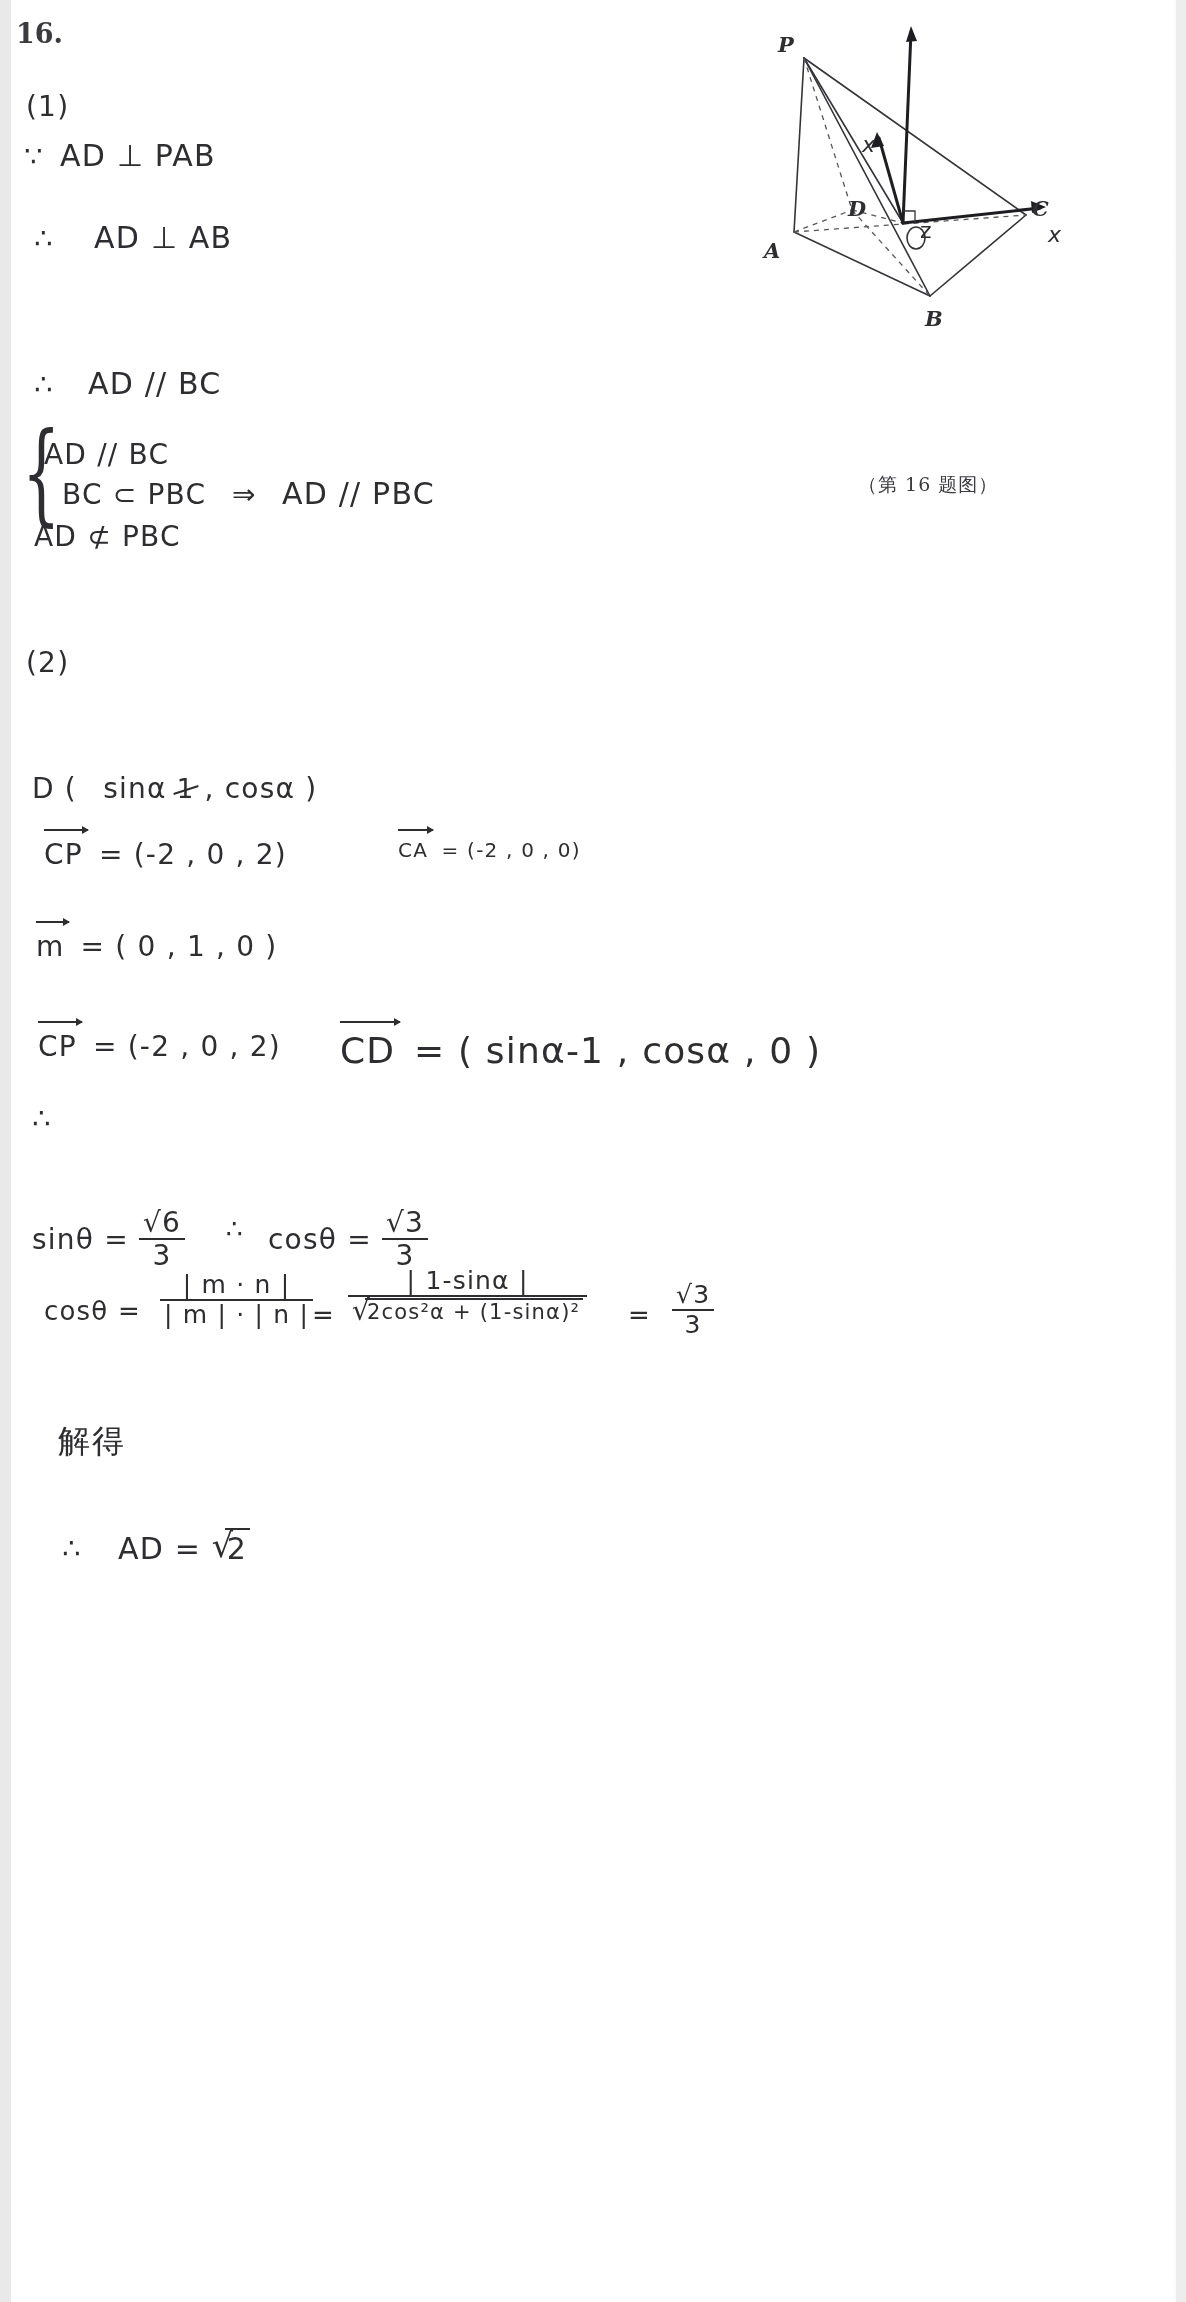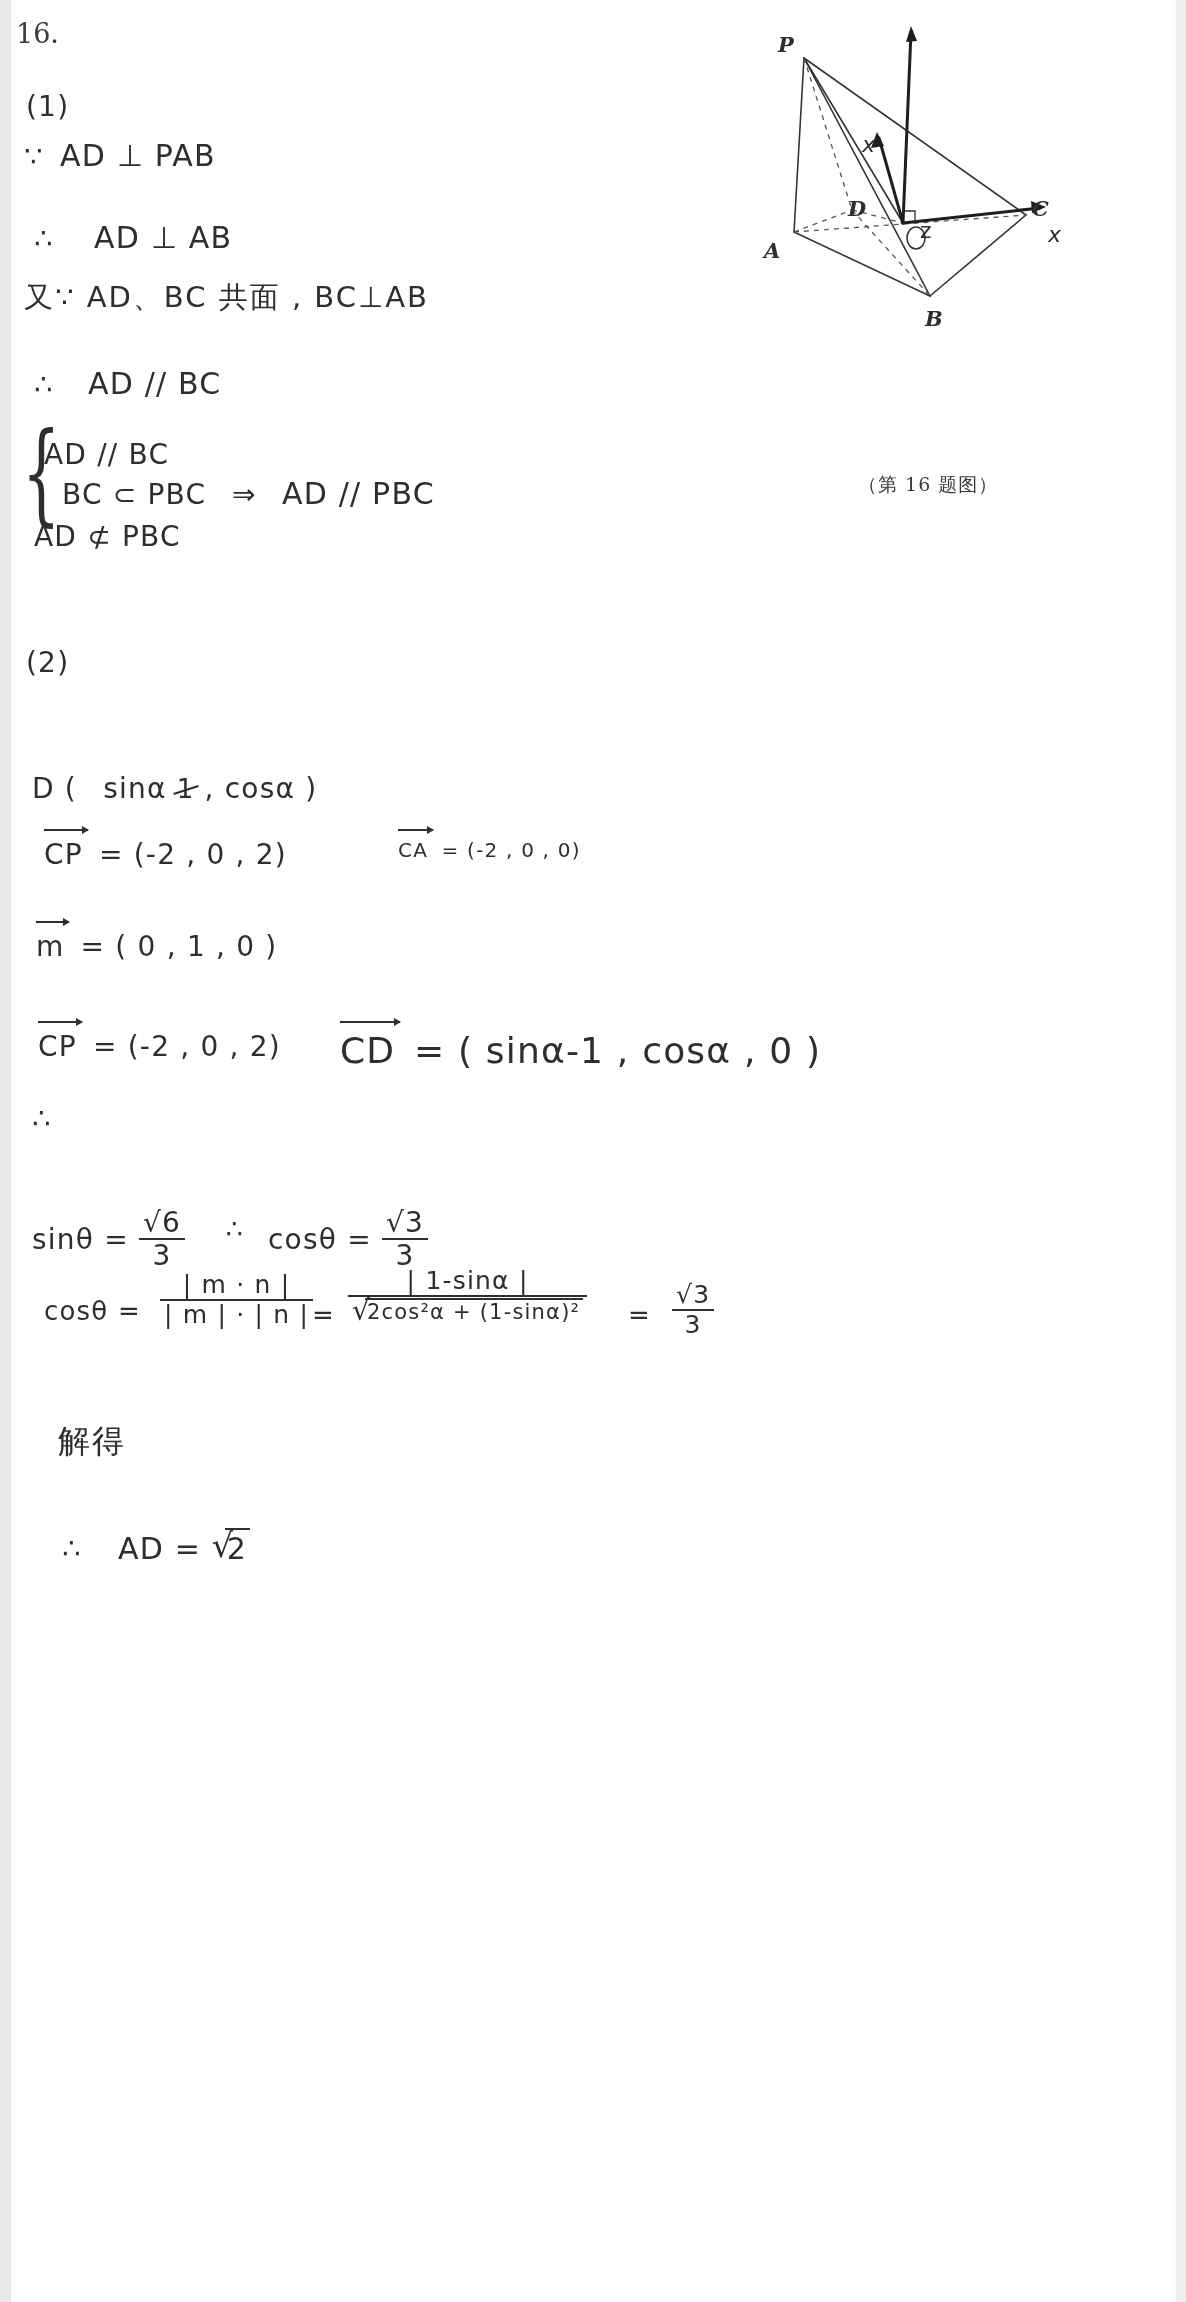--- a/index.html
+++ b/index.html
@@ -44,21 +44,21 @@
     transform-origin: left center;
   }
   .hw.cjk {
     font-family: "DejaVu Sans", sans-serif;
     letter-spacing: 2px;
   }
   .qnum {
     position: absolute;
     left: 16px; top: 18px;
     font-family: "DejaVu Serif", serif;
-    font-weight: 400;
+    font-weight: 700;
     font-size: 27px;
     color: #3a3a3f;
     text-align: right;
   }
 
   
   .vec {
     position: relative;
     display: inline-block;
     padding-right: 6px;
@@ -225,21 +225,20 @@
   <div class="figcap">（第 16 题图）</div>
 
   <div class="hw" style="left:26px; top:90px; font-size:28px;">(1)</div>
 
   <div class="hw" style="left:24px; top:140px; font-size:28px;">∵</div>
   <div class="hw" style="left:60px; top:138px; font-size:30px;text-align:center;">AD ⊥ PAB</div>
 
   <div class="hw" style="left:34px; top:222px; font-size:28px;">∴</div>
   <div class="hw" style="left:94px; top:220px; font-size:30px;">AD ⊥ AB</div>
 
-  <div class="hw cjk" style="left:24px; top:278px; font-size:29px;">又∵ AD、BC 共面 , BC⊥AB</div>
 
   <div class="hw" style="left:34px; top:368px; font-size:28px;">∴</div>
   <div class="hw" style="left:88px; top:366px; font-size:30px;">AD // BC</div>
 
   <div class="brace" style="left:22px; top:418px;">{</div>
   <div class="hw" style="left:44px; top:438px; font-size:28px;">AD // BC</div>
   <div class="hw" style="left:62px; top:478px; font-size:28px;">BC ⊂ PBC</div>
   <div class="hw" style="left:34px; top:520px; font-size:28px;">AD ⊄ PBC</div>
   <div class="hw" style="left:232px; top:478px; font-size:28px;">⇒</div>
   <div class="hw" style="left:282px; top:476px; font-size:30px;text-align:center;">AD // PBC</div>

